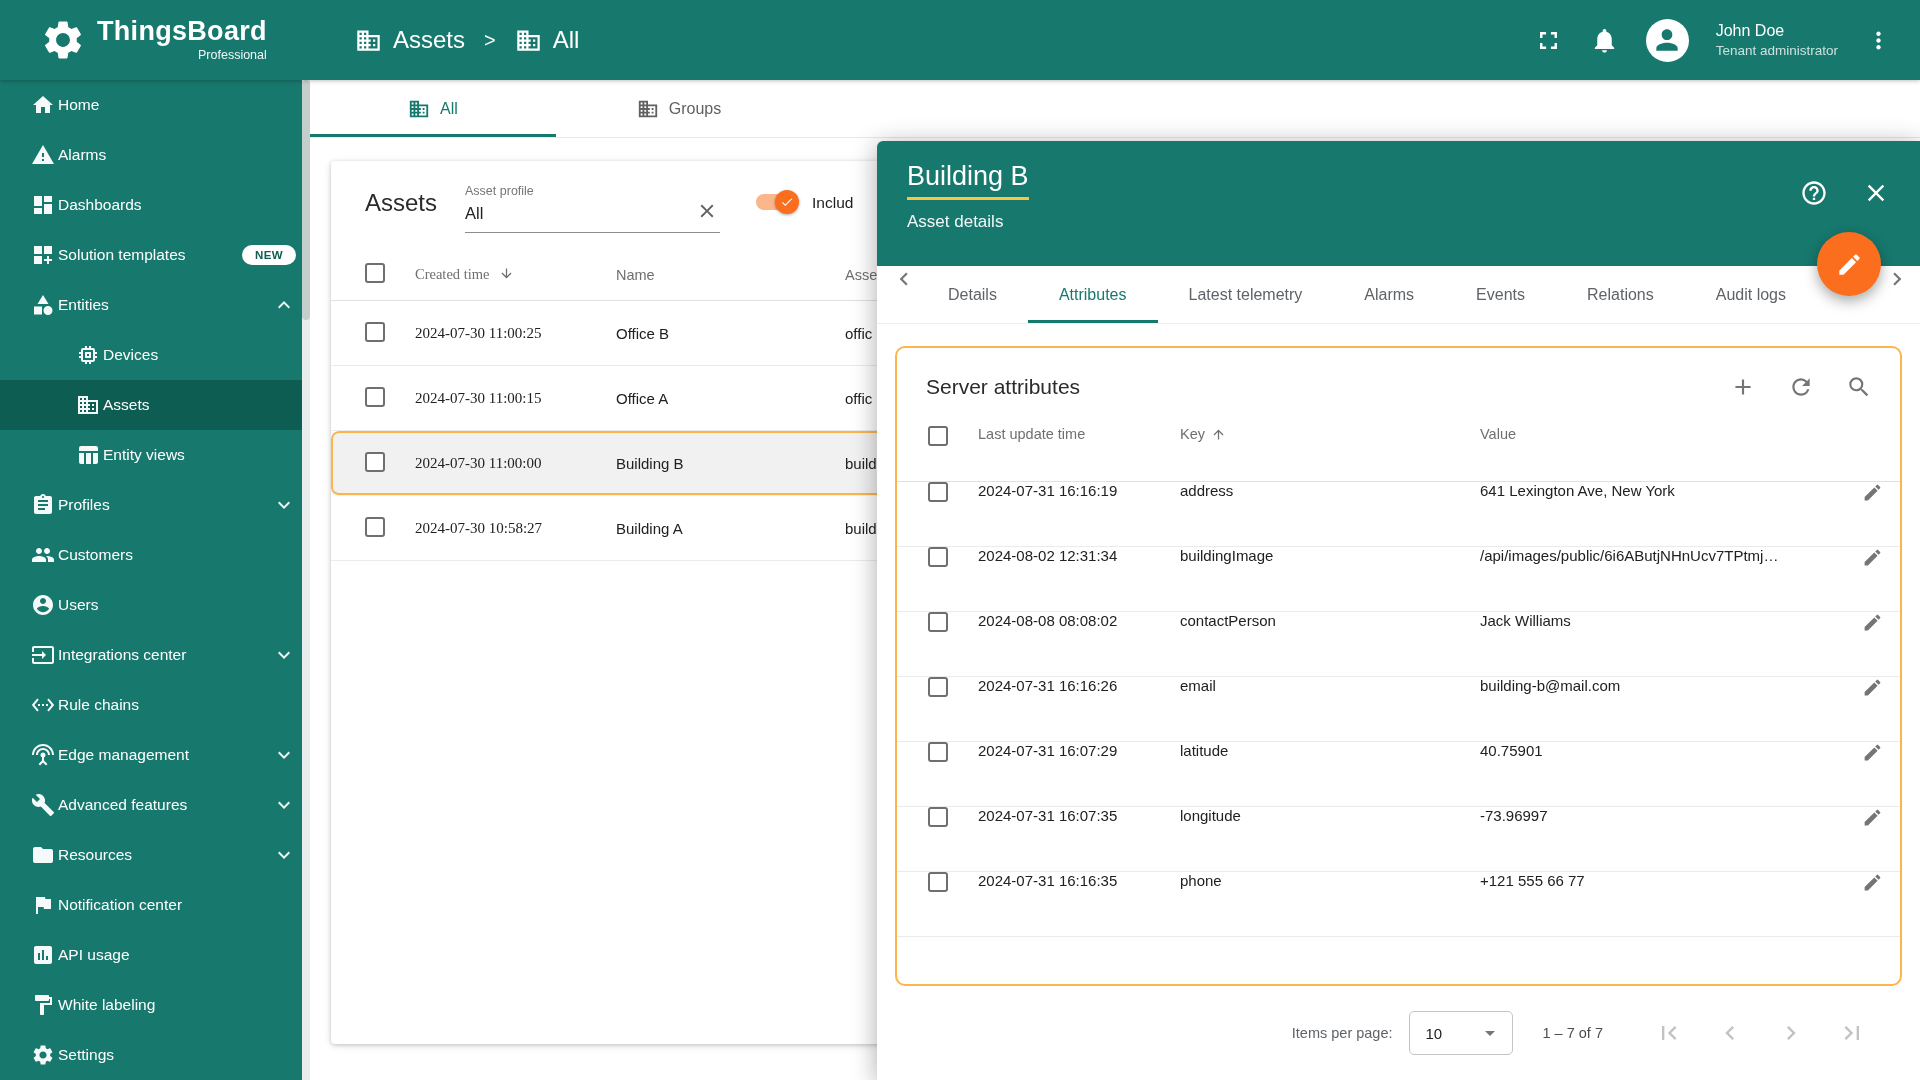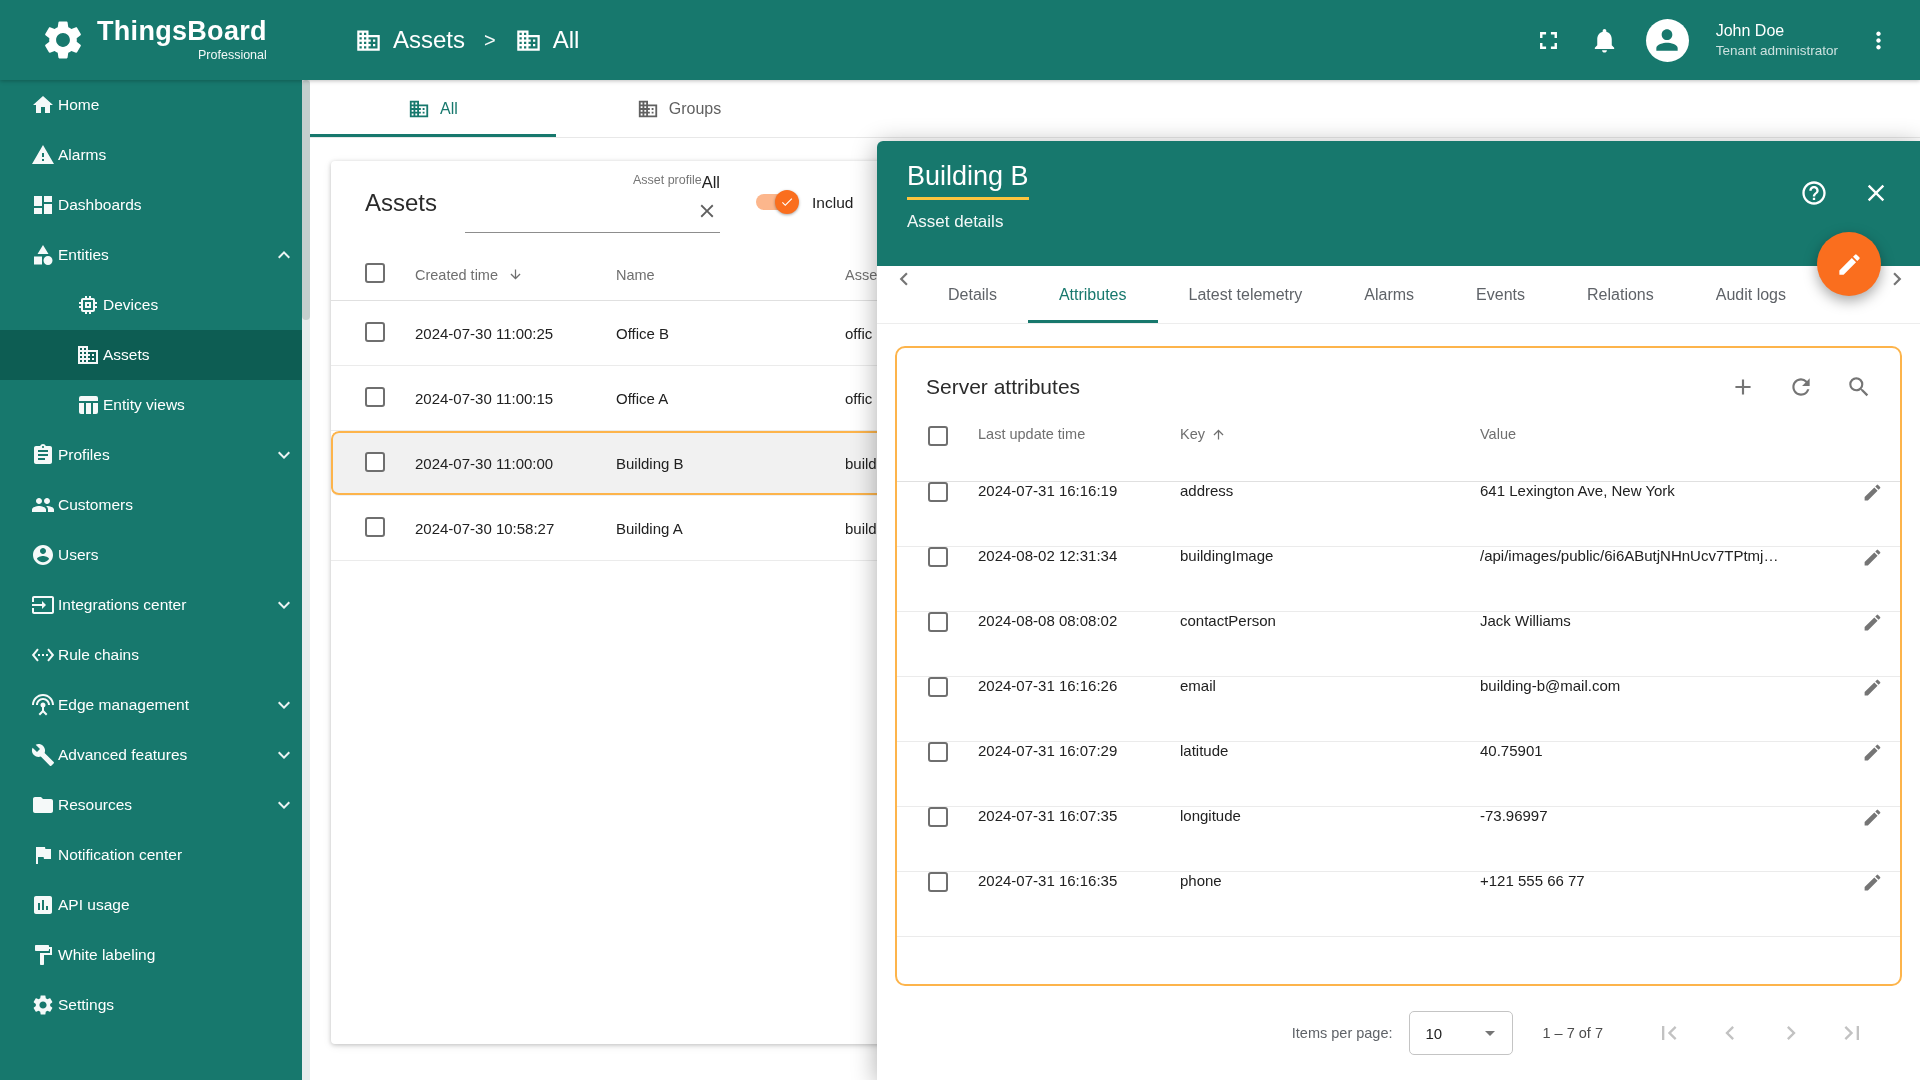--- a/index.html
+++ b/index.html
@@ -44,36 +44,36 @@
   .content{position:absolute; left:310px; top:80px; right:0; bottom:0; background:#fff; z-index:1;}
   .content-tabs{height:58px; display:flex; border-bottom:1px solid #e8e8e8;}
   .ctab{width:246px; display:flex; align-items:center; justify-content:center; gap:10px; font-size:16px; color:#616161; position:relative; cursor:pointer;}
   .ctab svg{width:22px;height:22px;}
   .ctab.active{color:var(--teal); font-weight:500;}
   .ctab.active::after{content:""; position:absolute; left:0; right:0; bottom:0; height:3px; background:var(--teal);}
 
   .assets-card{position:absolute; left:21px; top:81px; right:30px; bottom:36px; background:#fff; border-radius:4px; box-shadow:0 1px 4px rgba(0,0,0,.2), 0 2px 10px rgba(0,0,0,.08);}
   .card-toolbar{height:84px; display:flex; align-items:center; padding-left:34px;}
   .assets-title{font-size:24px; font-weight:500; color:#2b2b2b;}
-  .filter-field{margin-left:28px; width:255px; position:relative; display:flex; flex-direction:row; justify-content:flex-end; padding-bottom:9px; border-bottom:1px solid #8d8d8d; height:60px; cursor:pointer;}
+  .filter-field{margin-left:28px; width:255px; position:relative; display:flex; flex-direction:column; justify-content:flex-end; padding-bottom:9px; border-bottom:1px solid #8d8d8d; height:60px; cursor:pointer;}
   .filter-label{font-size:12.5px; color:#767676; margin-bottom:6px;}
   .filter-value{font-size:16.5px; color:var(--txt);}
   .filter-clear{position:absolute; right:2px; bottom:10px; width:22px; height:22px; color:#5f5f5f; cursor:pointer;}
   .toggle-group{margin-left:36px; display:flex; align-items:flex-start; gap:16px; cursor:pointer;}
   .toggle-track{width:40px; height:16px; border-radius:8px; background:var(--orange-track); position:relative; flex:0 0 40px;}
   .toggle-knob{position:absolute; right:-3px; top:-4px; width:24px; height:24px; border-radius:50%; background:var(--orange); box-shadow:0 1px 3px rgba(0,0,0,.35); display:flex; align-items:center; justify-content:center;}
   .toggle-knob svg{width:14px;height:14px;color:#fff;}
   .toggle-label{font-size:15.5px; color:var(--txt); white-space:nowrap;}
 
   .atable{margin-top:4px;}
   .arow{display:flex; align-items:center; height:65px; border-bottom:1px solid var(--div); font-size:15px; color:var(--txt);}
   .arow.ahead{height:52px; color:var(--txt2); font-size:14.5px; font-weight:500; border-bottom:1px solid #e0e0e0;}
   .cb-cell{flex:0 0 84px; padding-left:34px;}
   .cb{display:inline-block; width:20px; height:20px; border:2px solid #6f6f6f; border-radius:3px; background:#fff; cursor:pointer;}
-  .col-created{flex:0 0 201px; display:flex; align-items:flex-start; gap:10px; cursor:pointer;}
+  .col-created{flex:0 0 201px; display:flex; align-items:flex-start; gap:10px; cursor:pointer;font-family:Liberation Serif, serif;}
   .col-name{flex:0 0 229px; cursor:pointer;}
   .col-prof{flex:1; white-space:nowrap; overflow:hidden; cursor:pointer;}
   .sort-ic{width:15px;height:15px;color:#6f6f6f;}
   .arow.selected{background:#f1f1f1; box-shadow:inset 0 0 0 2px var(--amber); border-radius:8px; border-bottom-color:transparent;}
 
   
   .panel{position:absolute; left:877px; top:141px; right:0; bottom:0; background:#fff; z-index:30; box-shadow:0 4px 26px rgba(0,0,0,.33); border-radius:6px 0 0 0; display:flex; flex-direction:column;}
   .panel-header{flex:0 0 125px; background:var(--teal); color:#fff; padding:20px 30px 0; position:relative; border-radius:6px 0 0 0;}
   .panel-title{display:inline-block; font-size:27px; font-weight:500; padding-bottom:5px; border-bottom:3px solid var(--gold);}
   .panel-subtitle{font-size:17px; margin-top:12px; opacity:.95;}
@@ -171,20 +171,27 @@
     <span class="nav-label">Alarms</span>
   </div>
   <div class="nav-item">
     <svg class="nicon" viewBox="0 0 24 24" fill="currentColor">
         <path d="M3 13h8V3H3v10zm0 8h8v-6H3v6zm10 0h8V11h-8v10zm0-18v6h8V3h-8z"></path>
       </svg>
     <span class="nav-label">Dashboards</span>
   </div>
   <div class="nav-item">
     <svg class="nicon" viewBox="0 0 24 24" fill="currentColor">
+        <path d="M3 3h8v8H3V3zm10 0h8v8h-8V3zM3 13h8v8H3v-8zm15 0h-2v3h-3v2h3v3h2v-3h3v-2h-3v-3z"></path>
+      </svg>
+    <span class="nav-label">Solution templates</span>
+    <span class="nav-badge">NEW</span>
+  </div>
+  <div class="nav-item">
+    <svg class="nicon" viewBox="0 0 24 24" fill="currentColor">
         <path d="M12 2l-5.5 9h11L12 2zm5 11a4.5 4.5 0 1 0 0 9 4.5 4.5 0 0 0 0-9zM3 13.5h8v8H3v-8z"></path>
       </svg>
     <span class="nav-label">Entities</span>
     <svg class="nav-chevron" viewBox="0 0 24 24" fill="currentColor">
         <path d="m12 8-6 6 1.41 1.41L12 10.83l4.59 4.58L18 14z"></path>
       </svg>
   </div>
   <div class="nav-item sub">
     <svg class="nicon" viewBox="0 0 24 24" fill="currentColor">
         <path d="M15 9H9v6h6V9zm-2 4h-2v-2h2v2zm8-2V9h-2V7c0-1.1-.9-2-2-2h-2V3h-2v2h-2V3H9v2H7c-1.1 0-2 .9-2 2v2H3v2h2v2H3v2h2v2c0 1.1.9 2 2 2h2v2h2v-2h2v2h2v-2h2c1.1 0 2-.9 2-2v-2h2v-2h-2v-2h2zm-4 6H7V7h10v10z"></path>

